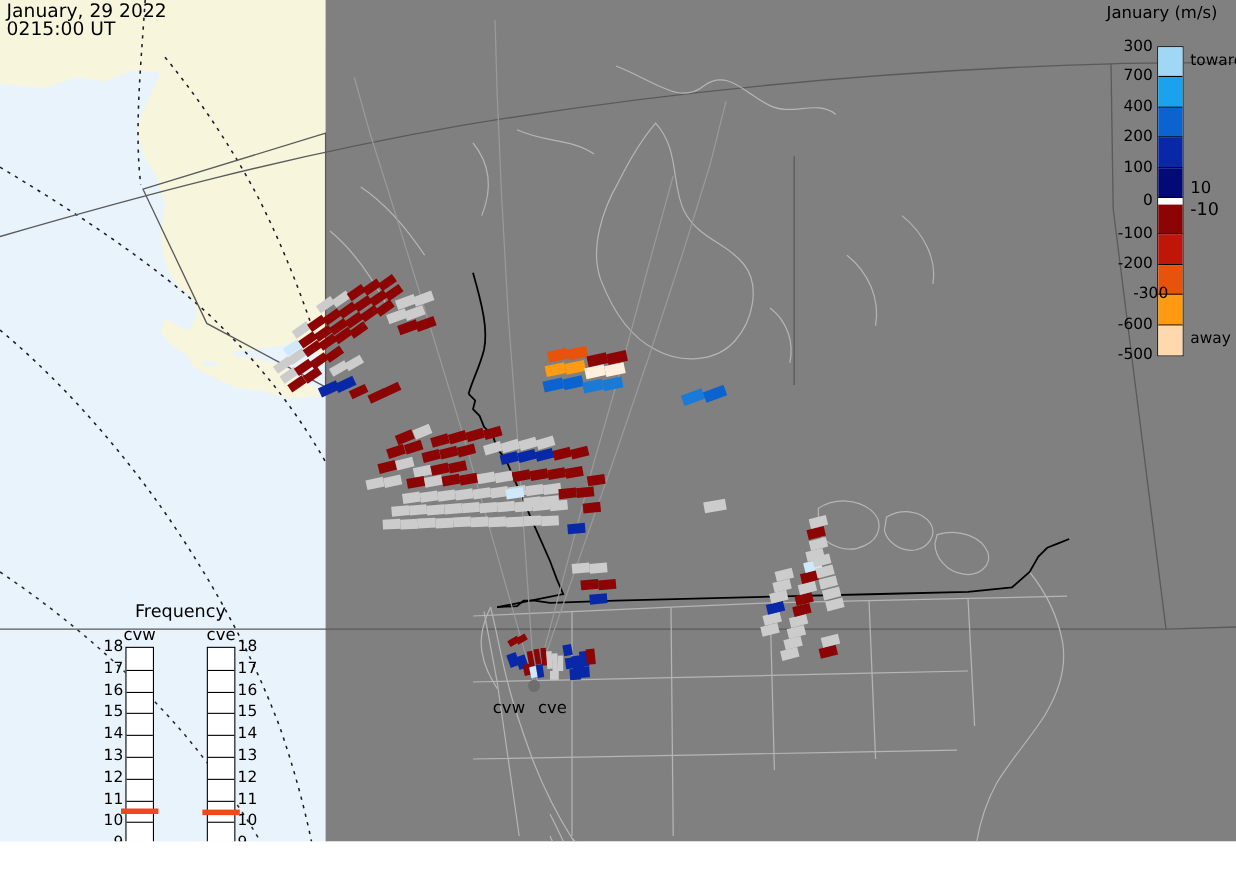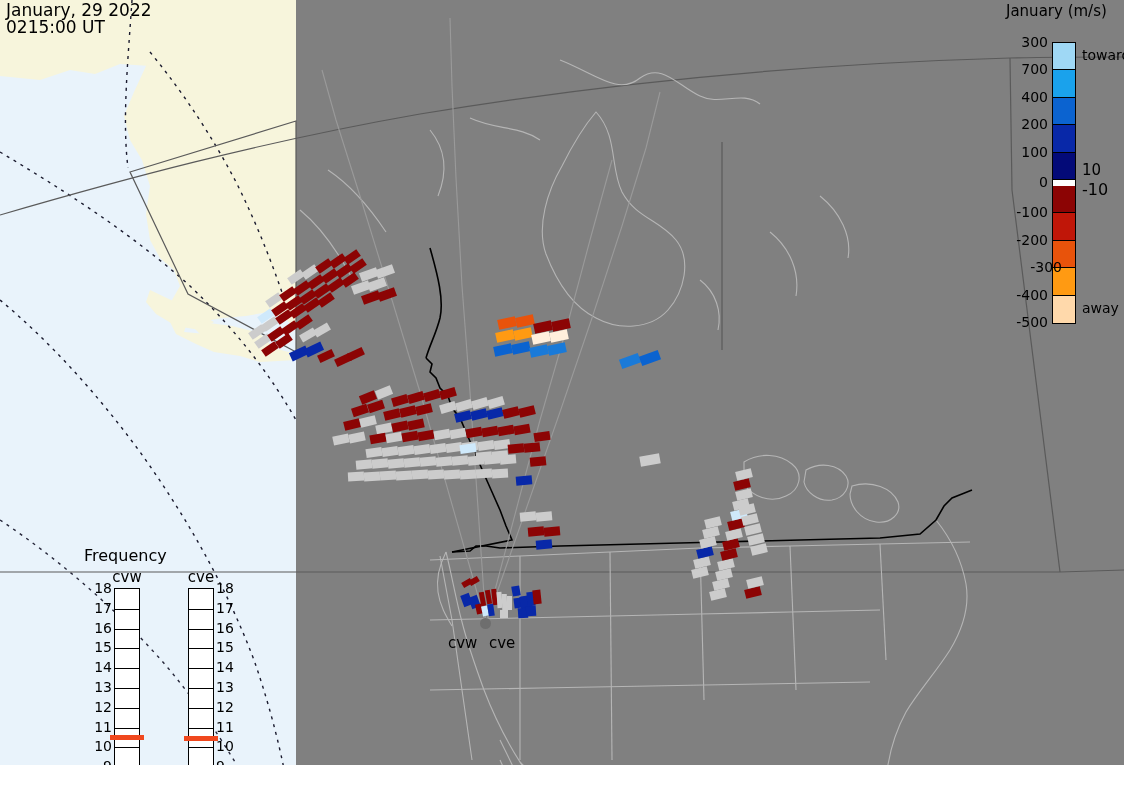--- a/index.html
+++ b/index.html
@@ -31,21 +31,21 @@
   }
   .velseg{position:absolute;left:0;width:100%;}
   .veltick{
     position:absolute;right:0;width:46px;text-align:right;
     color:#000;font-size:14px;line-height:14px;
   }
   .vellab{position:absolute;color:#000;font-size:14px;line-height:14px;white-space:nowrap;}
   
   #freqpanel{position:absolute;left:84px;top:546px;width:160px;height:240px;}
   #freqtitle{
-    position:absolute;left:0;top:0;width:160px;text-align:left;
+    position:absolute;left:0;top:0;width:160px;text-align:center;
     color:#000;font-size:16px;
   }
   .freqname{position:absolute;top:22px;color:#000;font-size:15px;text-align:center;width:46px;}
   .freqbar{
     position:absolute;top:42px;width:26px;height:200px;
     border:1px solid #000;box-sizing:border-box;background:#fff;
   }
   .freqtickline{position:absolute;left:0;width:100%;height:1px;background:#000;}
   .freqnum{position:absolute;color:#000;font-size:14px;line-height:14px;width:22px;}
   .freqmark{position:absolute;height:5px;background:#f0481e;}
@@ -385,21 +385,21 @@
     <div id="velticks">
         <div class="veltick" style="top: 35px; left: 26px; width: 52px;">300</div>
         <div class="veltick" style="top: 62.4px; left: 26px; width: 52px;">700</div>
         <div class="veltick" style="top: 89.8px; left: 26px; width: 52px;">400</div>
         <div class="veltick" style="top: 117.2px; left: 26px; width: 52px;">200</div>
         <div class="veltick" style="top: 144.6px; left: 26px; width: 52px;">100</div>
         <div class="veltick" style="top: 175px; left: 26px; width: 52px;">0</div>
         <div class="veltick" style="top: 205.4px; left: 26px; width: 52px;">-100</div>
         <div class="veltick" style="top: 232.8px; left: 26px; width: 52px;">-200</div>
         <div class="veltick" style="top: 260.2px; left: 40px; width: 52px;">-300</div>
-        <div class="veltick" style="top: 287.6px; left: 26px; width: 52px;">-400</div>
+        <div class="veltick" style="top: 287.6px; left: 26px; width: 52px;">-600</div>
         <div class="veltick" style="top: 315px; left: 26px; width: 52px;">-500</div>
       </div>
     <div class="vellab" style="left:112px;top:48px;">toward</div>
     <div class="vellab" style="left:112px;top:301px;">away</div>
     <div class="vellab" style="left:112px;top:163px;font-size:15px;">10</div>
     <div class="vellab" style="left:112px;top:183px;font-size:16px;">-10</div>
   </div>
 
   <div id="freqpanel">
     <div id="freqtitle">Frequency</div>

